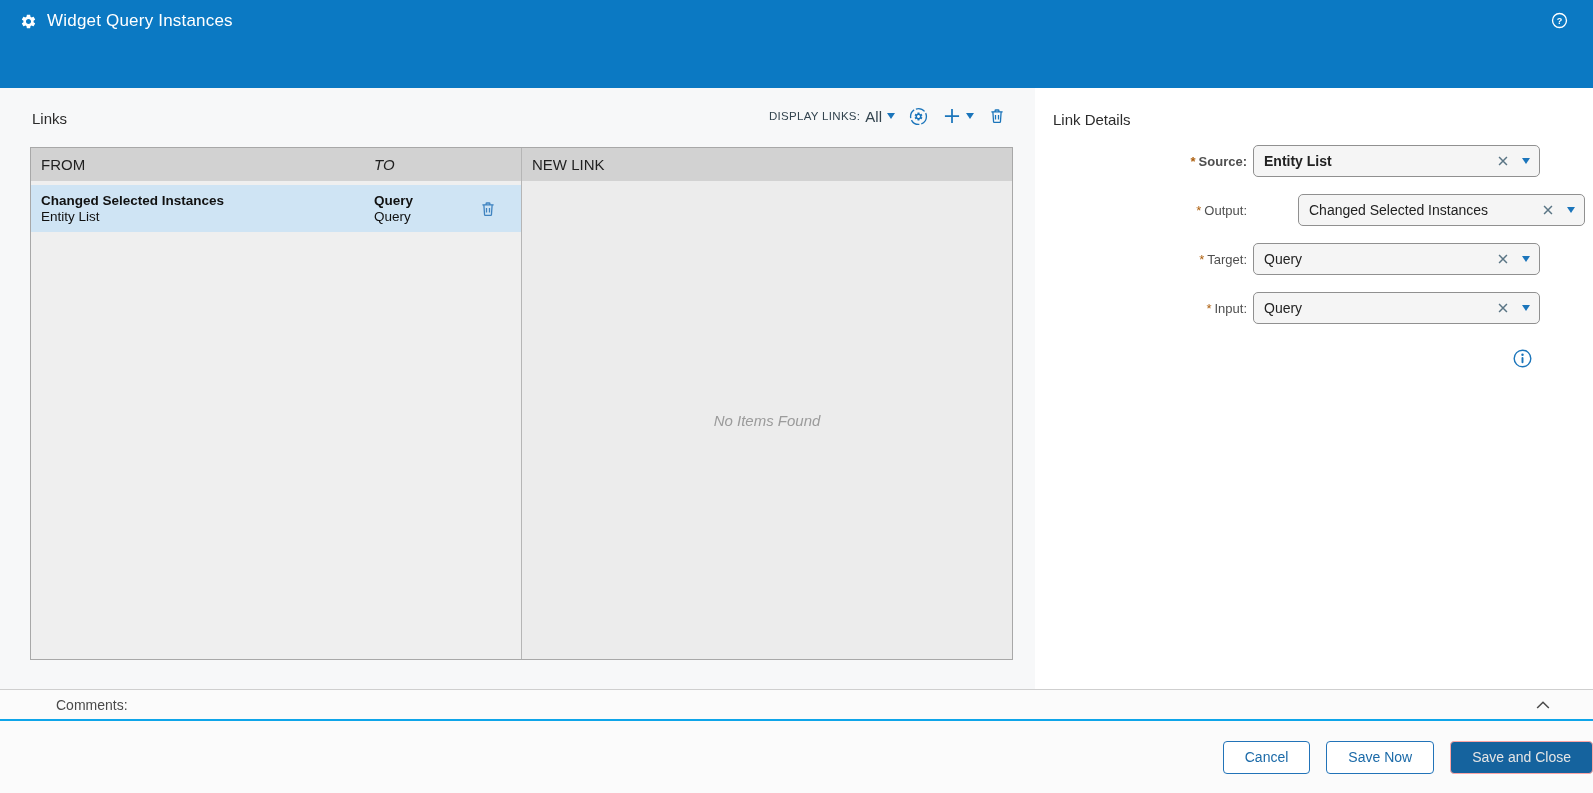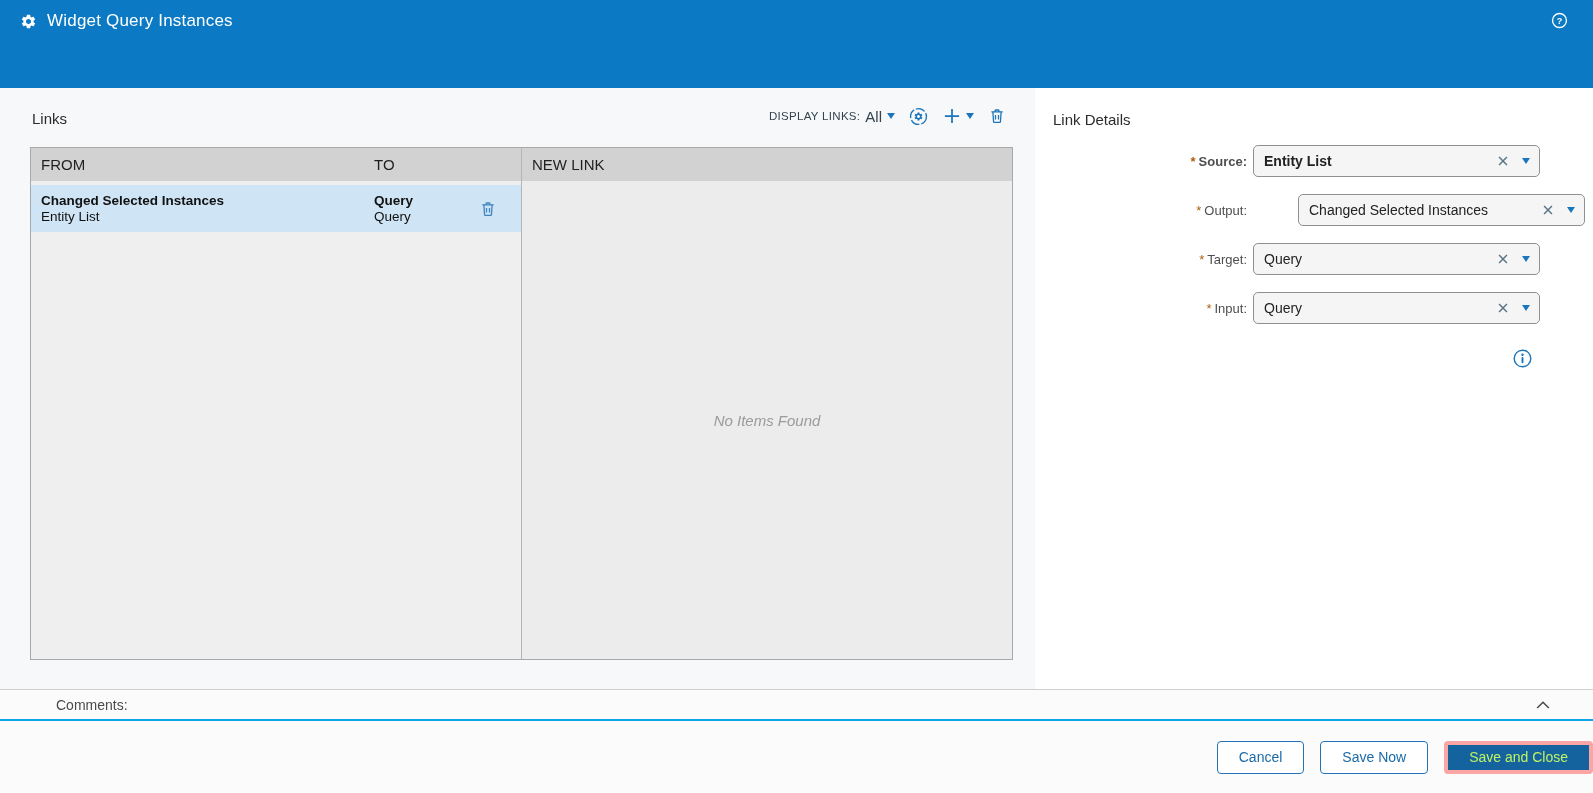--- a/index.html
+++ b/index.html
@@ -32,21 +32,21 @@
   .plus-group { display: flex; align-items: center; gap: 4px; cursor: pointer; }
 
   
   .link-table { position: absolute; left: 30px; top: 59px; width: 983px; height: 513px;
                 border: 1px solid #a8a8a8; display: flex; background: #efefef; }
   .pane-left { width: 491px; border-right: 1px solid #b5b5b5; display: flex; flex-direction: column; background: #efefef; }
   .pane-right { flex: 1; display: flex; flex-direction: column; background: #ececec; }
   .thead { height: 33px; background: #d2d2d2; display: flex; align-items: center; flex: 0 0 auto;
            font-size: 15px; color: #1f1f1f; }
   .th-from { width: 343px; padding-left: 10px; }
-  .th-to { flex: 1; }
+  .th-to { flex: 1; font-style: italic; }
   .th-newlink { padding-left: 10px; }
   .trow { margin-top: 4px; height: 47px; background: #cfe4f4; display: flex; align-items: center; cursor: pointer; }
   .cell-from { width: 343px; padding-left: 10px; font-size: 13.5px; line-height: 16px; color: #111; }
   .cell-to { width: 80px; font-size: 13.5px; line-height: 16px; color: #111; }
   .cell-primary { font-weight: bold; }
   .cell-action { flex: 1; display: flex; justify-content: center; }
   .empty-body { flex: 1; display: flex; align-items: center; justify-content: center; }
   .empty-text { font-style: italic; color: #9b9b9b; font-size: 15px; }
 
   
@@ -70,21 +70,21 @@
                   display: flex; align-items: center; padding-left: 56px; }
   .comments-label { font-size: 14px; color: #4a4a4a; }
   .collapse-btn { position: absolute; right: 40px; top: 6px; cursor: pointer; display: inline-flex; }
 
   
   .footer { position: absolute; top: 721px; left: 0; width: 100%; height: 72px; background: #fbfbfb;
             display: flex; align-items: center; justify-content: flex-end; gap: 16px; }
   .btn { height: 33px; padding: 0 21px; font-size: 14px; border-radius: 4px; cursor: pointer;
          font-family: "Liberation Sans", sans-serif; }
   .btn-outline { background: #fff; border: 1px solid #2273b8; color: #1b6aa8; }
-  .btn-primary { background: #15639e; border: 4px solid #fca5a5; color: #bef264; }
+  .btn-primary { background: #15639e; border: 1px solid #fca5a5; color: #e5e5e5; }
 </style>
 </head>
 <body>
 
 <div class="header">
   <div class="titlebar">
     <span class="gear-icon">
       <svg viewBox="0 0 24 24" width="17" height="17">
           <path fill="#ffffff" d="M19.14 12.94c.04-.3.06-.61.06-.94 0-.32-.02-.64-.07-.94l2.03-1.58c.18-.14.23-.41.12-.61l-1.92-3.32c-.12-.22-.37-.29-.59-.22l-2.39.96c-.5-.38-1.03-.7-1.62-.94l-.36-2.54c-.04-.24-.24-.41-.48-.41h-3.84c-.24 0-.43.17-.47.41l-.36 2.54c-.59.24-1.13.57-1.62.94l-2.39-.96c-.22-.08-.47 0-.59.22L2.74 8.87c-.12.21-.08.47.12.61l2.03 1.58c-.05.3-.09.63-.09.94s.02.64.07.94l-2.03 1.58c-.18.14-.23.41-.12.61l1.92 3.32c.12.22.37.29.59.22l2.39-.96c.5.38 1.03.7 1.62.94l.36 2.54c.05.24.24.41.48.41h3.84c.24 0 .44-.17.47-.41l.36-2.54c.59-.24 1.13-.56 1.62-.94l2.39.96c.22.08.47 0 .59-.22l1.92-3.32c.12-.22.07-.47-.12-.61l-2.01-1.58zM12 15.6c-1.98 0-3.6-1.62-3.6-3.6s1.62-3.6 3.6-3.6 3.6 1.62 3.6 3.6-1.62 3.6-3.6 3.6z"></path>
         </svg>

